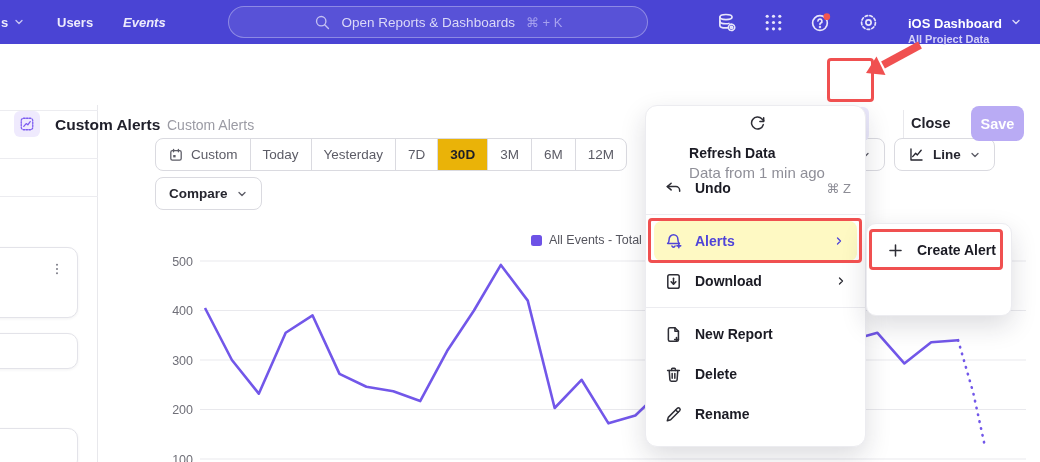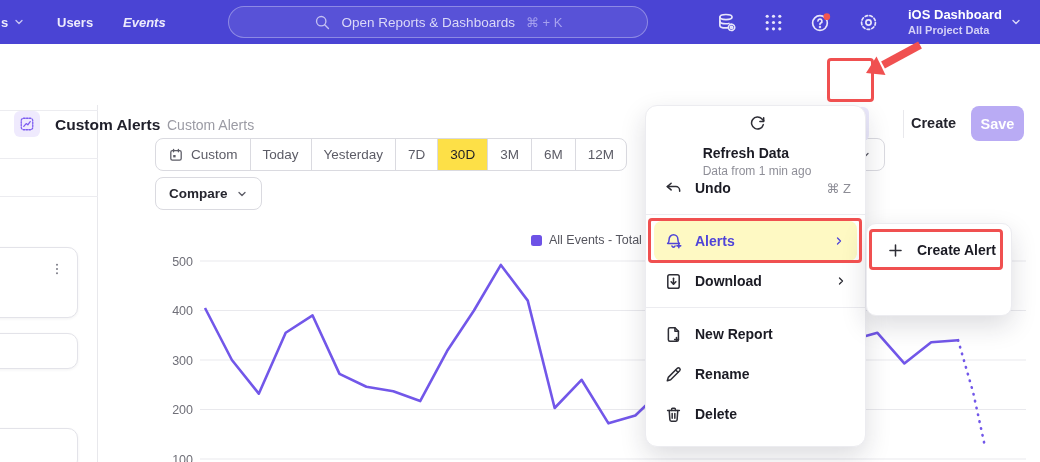--- a/index.html
+++ b/index.html
@@ -14,21 +14,21 @@
   .topnav{position:absolute;left:0;top:0;width:1040px;height:44px;background:#4a44d4;z-index:4;}
   .nav-link{position:absolute;top:0;height:44px;display:flex;align-items:center;gap:5px;
             color:#edebfc;font-size:13px;font-weight:600;cursor:pointer;}
   .search-pill{position:absolute;left:228px;top:6px;width:420px;height:32px;border-radius:16px;
                background:rgba(255,255,255,.08);border:1px solid rgba(255,255,255,.32);
                display:flex;align-items:center;justify-content:center;gap:11px;
                color:#dbd9f8;font-size:13.5px;}
   .search-shortcut{color:#a6a1ef;font-size:13px;}
   .nav-ic{position:absolute;top:12px;width:21px;height:21px;color:#e8e6fb;}
   .proj{position:absolute;left:908px;top:6px;display:flex;flex-direction:column;align-items:flex-start;color:#fff;cursor:pointer;}
-  .proj-name{font-size:13px;font-weight:700;line-height:17px;}
+  .proj-name{font-size:13px;font-weight:700;line-height:17px;margin-top:9px;}
   .proj-scope{font-size:11px;font-weight:600;color:#d4d1f7;line-height:14px;}
 
   
   .header{position:absolute;left:0;top:44px;width:1040px;height:61px;background:#fff;z-index:3;}
   .report-icon{position:absolute;left:14px;top:67px;width:26px;height:26px;border-radius:6px;
                background:#efeafd;color:#7c5cf0;display:flex;align-items:center;justify-content:center;}
   .page-title{position:absolute;left:55px;top:72px;font-size:15.5px;font-weight:700;color:#20202b;}
   .breadcrumb{position:absolute;left:167px;top:73px;font-size:14px;color:#9b9ba4;}
   .avatar{position:absolute;left:652px;top:66px;width:28px;height:28px;border-radius:50%;
           background:#f2565e;color:#fff;font-size:11px;font-weight:700;
@@ -49,42 +49,42 @@
   .sb-card{position:absolute;left:-14px;width:92px;background:#fff;border:1px solid #e3e3e9;
            border-radius:10px;box-shadow:0 1px 3px rgba(30,30,50,.06);}
   .kebab{position:absolute;right:13px;top:13px;width:14px;height:16px;color:#82828c;cursor:pointer;}
 
   
   .seg{position:absolute;left:155px;top:138px;height:33px;display:flex;border:1px solid #dadae0;
        border-radius:8px;background:#fff;overflow:hidden;z-index:2;}
   .seg-item{display:flex;align-items:center;gap:7px;padding:0 12px;font-size:13.5px;color:#5c5c66;
             cursor:pointer;white-space:nowrap;}
   .seg-item + .seg-item{border-left:1px solid #dadae0;}
-  .seg-item.selected{background:#fde047;color:#1e1e27;font-weight:400;}
+  .seg-item.selected{background:#eab308;color:#1e1e27;font-weight:700;}
   .btn{position:absolute;height:33px;display:flex;align-items:center;gap:8px;padding:0 13px;
        border:1px solid #dadae0;border-radius:8px;background:#fff;font-size:13.5px;font-weight:600;
        color:#26262f;cursor:pointer;z-index:2;}
   .chev{color:#5c5c66;}
 
   
   .legend{position:absolute;left:531px;top:233px;display:flex;align-items:center;gap:7px;z-index:1;}
   .legend-swatch{width:11px;height:11px;border-radius:2.5px;background:#6d52e6;}
   .legend-label{font-size:12.5px;color:#55555e;}
   #chart-svg{position:absolute;left:0;top:105px;z-index:1;pointer-events:none;}
 
   
   .menu{position:absolute;left:645px;top:105px;width:221px;height:342px;background:#fff;
         border:1px solid #ececf0;border-radius:12px;box-shadow:0 10px 26px rgba(25,25,50,.15);
         padding:8px 0;z-index:5;}
   .menu-item{display:flex;align-items:center;gap:12px;height:40px;padding:0 14px 0 17px;
              font-size:14px;font-weight:600;color:#1b1b24;cursor:pointer;}
   .menu-item .ic{width:20px;color:#2e2e36;flex:none;}
   .menu-item.has-sub{height:54px;flex-direction:column;}
   .mi-text{display:flex;flex-direction:column;gap:3px;}
-  .mi-sublabel{font-size:12px;font-weight:400;color:#8f8f98;text-align:right;}
+  .mi-sublabel{font-size:15px;font-weight:400;color:#8f8f98;text-align:right;}
   .mi-shortcut{margin-left:auto;font-size:13px;font-weight:400;color:#8d8d96;}
   .mi-chevron{margin-left:auto;width:12px;color:#5c5c66;}
   .menu-divider{height:1px;background:#ececf0;margin:6px 0;}
   .menu-item.active{background:#fef9c3;border-radius:8px;margin:0 8px;padding:0 8px 0 9px;
                     color:#4f44d8;}
   .menu-item.active .ic,.menu-item.active .mi-chevron{color:#4f44d8;}
 
   .submenu{position:absolute;left:866px;top:223px;width:146px;height:93px;background:#fff;
            border:1px solid #ececf0;border-radius:10px;box-shadow:0 10px 26px rgba(25,25,50,.15);
            padding:6px 0;z-index:6;}
@@ -160,20 +160,34 @@
         </svg>
       </span>
   </div>
   <div class="btn" style="left:788px;top:138px;width:97px;justify-content:flex-end;">
     <span class="ic chev">
         <svg viewBox="0 0 20 20" width="12" height="12" fill="none" stroke="currentColor" stroke-width="2.2" stroke-linecap="round" stroke-linejoin="round">
           <path d="M5 7.5 L10 12.5 L15 7.5"></path>
         </svg>
       </span>
   </div>
+  <div class="btn" style="left:894px;top:138px;">
+    <span class="ic" style="color:#26262f;width:17px;">
+        <svg viewBox="0 0 20 20" width="17" height="17" fill="none" stroke="currentColor" stroke-width="1.6" stroke-linecap="round" stroke-linejoin="round">
+          <path d="M3.5 3.5 V16.5 H16.5"></path>
+          <path d="M5.5 12.5 L9 8.5 L11 10.5 L15.5 5"></path>
+        </svg>
+      </span>
+    <span>Line</span>
+    <span class="ic chev">
+        <svg viewBox="0 0 20 20" width="12" height="12" fill="none" stroke="currentColor" stroke-width="2.2" stroke-linecap="round" stroke-linejoin="round">
+          <path d="M5 7.5 L10 12.5 L15 7.5"></path>
+        </svg>
+      </span>
+  </div>
 
   <div class="sidebar">
     <div class="sb-line" style="top:5px;"></div>
     <div class="sb-line" style="top:53px;"></div>
     <div class="sb-line" style="top:91px;"></div>
     <div class="sb-card" style="top:142px;height:71px;">
       <span class="kebab ic">
           <svg viewBox="0 0 20 20" width="14" height="16" fill="currentColor">
             <circle cx="10" cy="4" r="1.5"></circle>
             <circle cx="10" cy="10" r="1.5"></circle>
@@ -278,21 +292,21 @@
     <span class="more-btn">
       <span class="ic" style="width:18px;">
           <svg viewBox="0 0 20 20" width="18" height="18" fill="currentColor">
             <circle cx="4" cy="10" r="1.9"></circle>
             <circle cx="10" cy="10" r="1.9"></circle>
             <circle cx="16" cy="10" r="1.9"></circle>
           </svg>
         </span>
     </span>
     <span class="hdr-divider"></span>
-    <span class="close-btn">Create</span>
+    <span class="close-btn">Close</span>
     <button class="save-btn">Save</button>
   </div>
 
   <div class="menu" id="menu">
       <div class="menu-item has-sub">
         <span class="ic">
           <svg viewBox="0 0 20 20" width="19" height="19" fill="none" stroke="currentColor" stroke-width="1.6" stroke-linecap="round" stroke-linejoin="round">
             <path d="M16.5 4 v4 h-4"></path>
             <path d="M16.1 11.2 a6.3 6.3 0 1 1-1.5-6.1 L16.5 7"></path>
           </svg>
@@ -355,45 +369,45 @@
         <span class="ic">
           <svg viewBox="0 0 20 20" width="19" height="19" fill="none" stroke="currentColor" stroke-width="1.6" stroke-linecap="round" stroke-linejoin="round">
             <path d="M11.5 2.8 H6.2 A1.6 1.6 0 0 0 4.6 4.4 v11.2 a1.6 1.6 0 0 0 1.6 1.6 h7.4 a1.6 1.6 0 0 0 1.6-1.6 V6.6 Z"></path>
             <path d="M11.5 2.8 V6.6 H15.2"></path>
             <line x1="13.2" y1="13.2" x2="13.2" y2="17.2"></line>
             <line x1="11.2" y1="15.2" x2="15.2" y2="15.2"></line>
           </svg>
         </span>
         <div class="mi-text">
           <span>New Report</span>
-        </div>
-      </div>
-      <div class="menu-item">
-        <span class="ic">
-          <svg viewBox="0 0 20 20" width="19" height="19" fill="none" stroke="currentColor" stroke-width="1.6" stroke-linecap="round" stroke-linejoin="round">
-            <path d="M3.5 16.5 l1-3.5 L14 3.5 a1.77 1.77 0 0 1 2.5 2.5 L7 15.5 l-3.5 1 Z"></path>
-            <line x1="12.3" y1="5.2" x2="14.8" y2="7.7"></line>
-          </svg>
-        </span>
-        <div class="mi-text">
-          <span>Rename</span>
         </div>
       </div>
       <div class="menu-item">
         <span class="ic">
           <svg viewBox="0 0 20 20" width="19" height="19" fill="none" stroke="currentColor" stroke-width="1.6" stroke-linecap="round" stroke-linejoin="round">
             <line x1="3.8" y1="5.8" x2="16.2" y2="5.8"></line>
             <path d="M8 5.8 V4.4 a1 1 0 0 1 1-1 h2 a1 1 0 0 1 1 1 V5.8"></path>
             <path d="M5.5 5.8 l.7 9.8 a1.5 1.5 0 0 0 1.5 1.4 h4.6 a1.5 1.5 0 0 0 1.5-1.4 l.7-9.8"></path>
             <line x1="8.6" y1="9" x2="8.6" y2="14"></line>
             <line x1="11.4" y1="9" x2="11.4" y2="14"></line>
           </svg>
         </span>
         <div class="mi-text">
           <span>Delete</span>
+        </div>
+      </div>
+      <div class="menu-item">
+        <span class="ic">
+          <svg viewBox="0 0 20 20" width="19" height="19" fill="none" stroke="currentColor" stroke-width="1.6" stroke-linecap="round" stroke-linejoin="round">
+            <path d="M3.5 16.5 l1-3.5 L14 3.5 a1.77 1.77 0 0 1 2.5 2.5 L7 15.5 l-3.5 1 Z"></path>
+            <line x1="12.3" y1="5.2" x2="14.8" y2="7.7"></line>
+          </svg>
+        </span>
+        <div class="mi-text">
+          <span>Rename</span>
         </div>
       </div>
     </div>
 
   <div class="submenu" id="submenu">
       <div class="menu-item">
         <span class="ic">
           <svg viewBox="0 0 20 20" width="17" height="17" fill="none" stroke="currentColor" stroke-width="1.8" stroke-linecap="round" stroke-linejoin="round">
             <line x1="10" y1="3.5" x2="10" y2="16.5"></line>
             <line x1="3.5" y1="10" x2="16.5" y2="10"></line>

